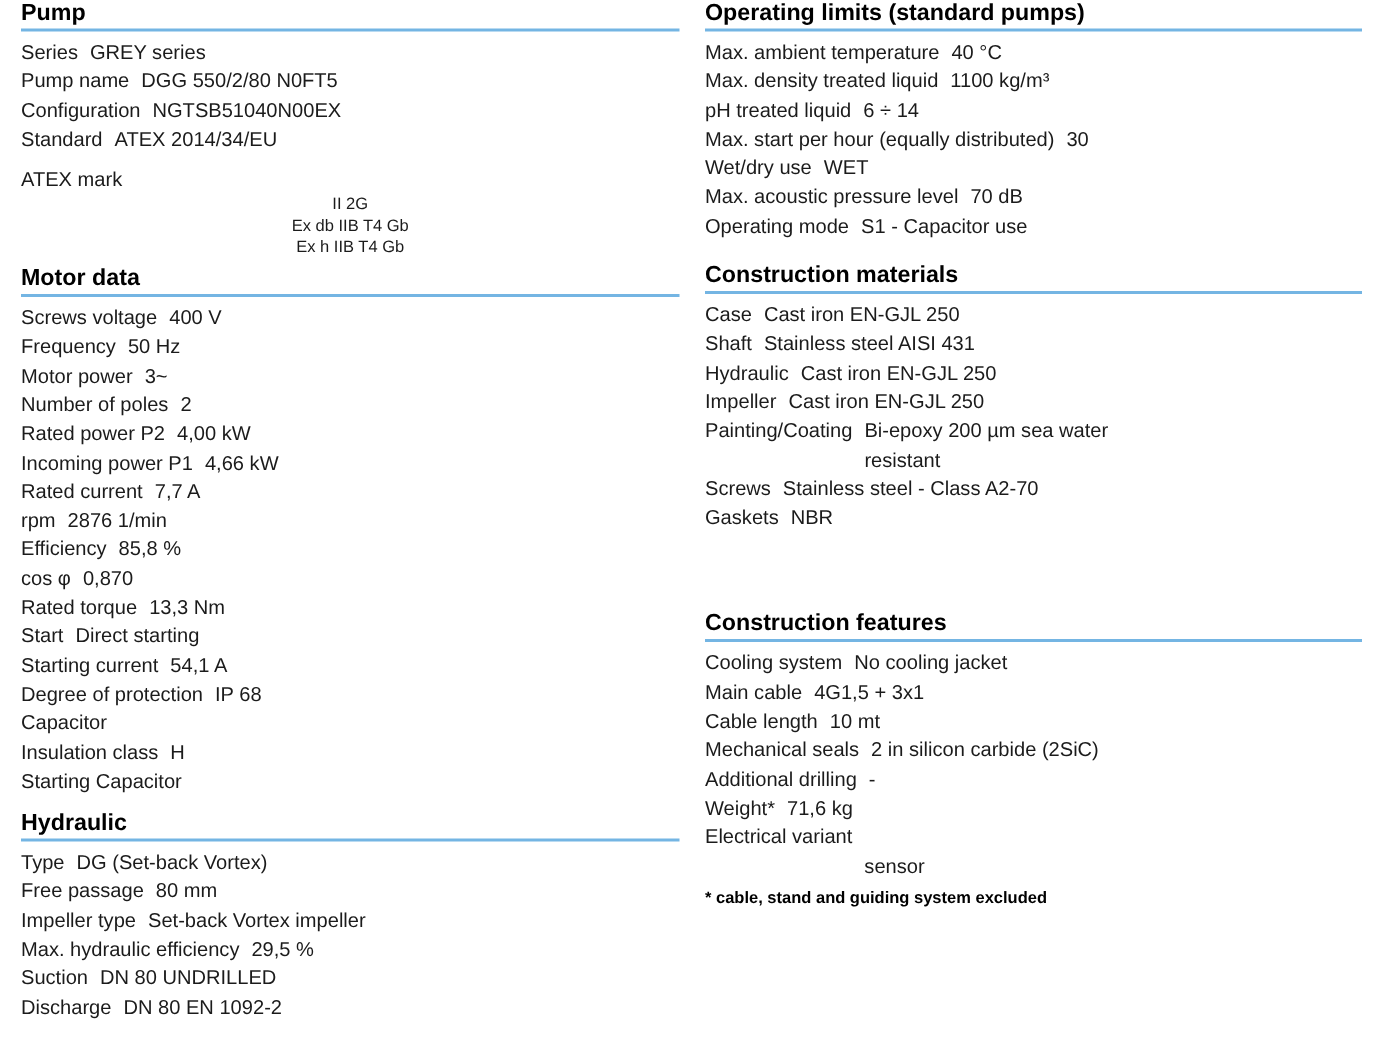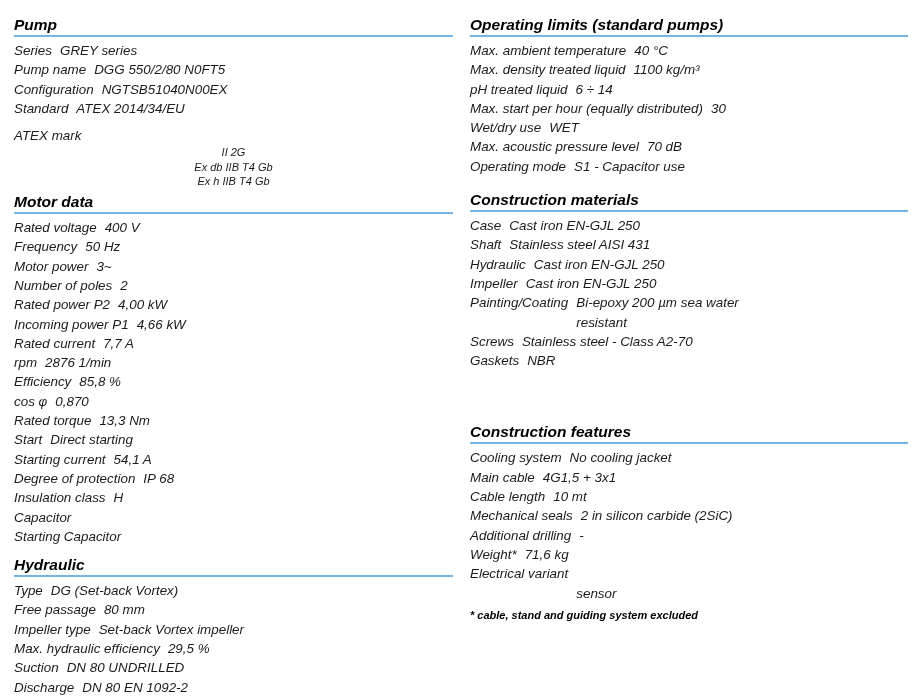--- a/index.html
+++ b/index.html
@@ -3,21 +3,21 @@
 <meta charset="utf-8">
 <style>
   * { margin:0; padding:0; box-sizing:border-box; }
   html,body { width:915px; height:700px; background:#ffffff; }
   body {
     font-family:"Liberation Sans", sans-serif;
     color:#1b1b1b;
     position:relative;
     overflow:hidden;
   }
-  .col { position:absolute; top:16px;font-style:italic; }
+  .col { position:absolute; top:0; }
   #col-left  { left:14px;  width:439px; }
   #col-right { left:470px; width:438px; }
 
   .section-title {
     font-size:15.5px;
     font-weight:bold;
     color:#000;
     line-height:17px;
     padding-bottom:2px;
     border-bottom:2.5px solid #74B5E3;
@@ -87,21 +87,21 @@
           <div>Ex h IIB T4 Gb</div>
         </div>
       </div>
     </div>
   </div>
 
   <div class="section section-motor">
     <div class="section-title">Motor data</div>
     <div class="rows">
       <div class="row">
-        <span class="lbl">Rated voltage</span>
+        <span class="lbl">Screws voltage</span>
         <span class="val">400 V</span>
       </div>
       <div class="row">
         <span class="lbl">Frequency</span>
         <span class="val">50 Hz</span>
       </div>
       <div class="row">
         <span class="lbl">Motor power</span>
         <span class="val">3~</span>
       </div>
@@ -143,28 +143,28 @@
       </div>
       <div class="row">
         <span class="lbl">Starting current</span>
         <span class="val">54,1 A</span>
       </div>
       <div class="row">
         <span class="lbl">Degree of protection</span>
         <span class="val">IP 68</span>
       </div>
       <div class="row">
+        <span class="lbl">Capacitor</span>
+        <span class="val"></span>
+      </div>
+      <div class="row">
         <span class="lbl">Insulation class</span>
         <span class="val">H</span>
       </div>
       <div class="row">
-        <span class="lbl">Capacitor</span>
-        <span class="val"></span>
-      </div>
-      <div class="row">
         <span class="lbl">Starting Capacitor</span>
         <span class="val"></span>
       </div>
     </div>
   </div>
 
   <div class="section section-hydraulic">
     <div class="section-title">Hydraulic</div>
     <div class="rows">
       <div class="row">

